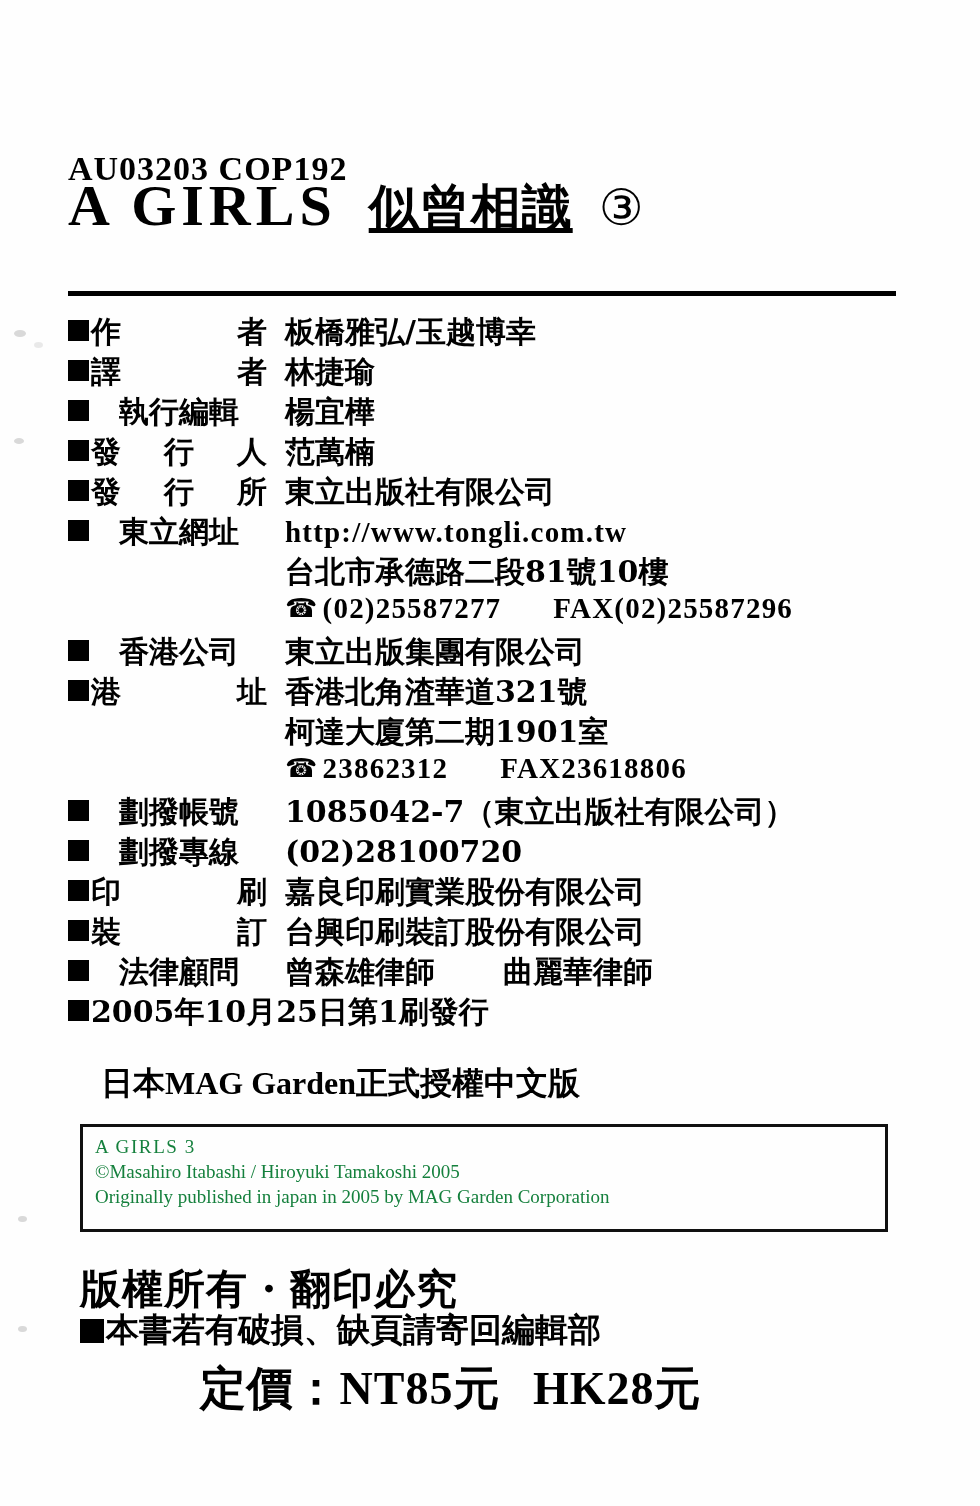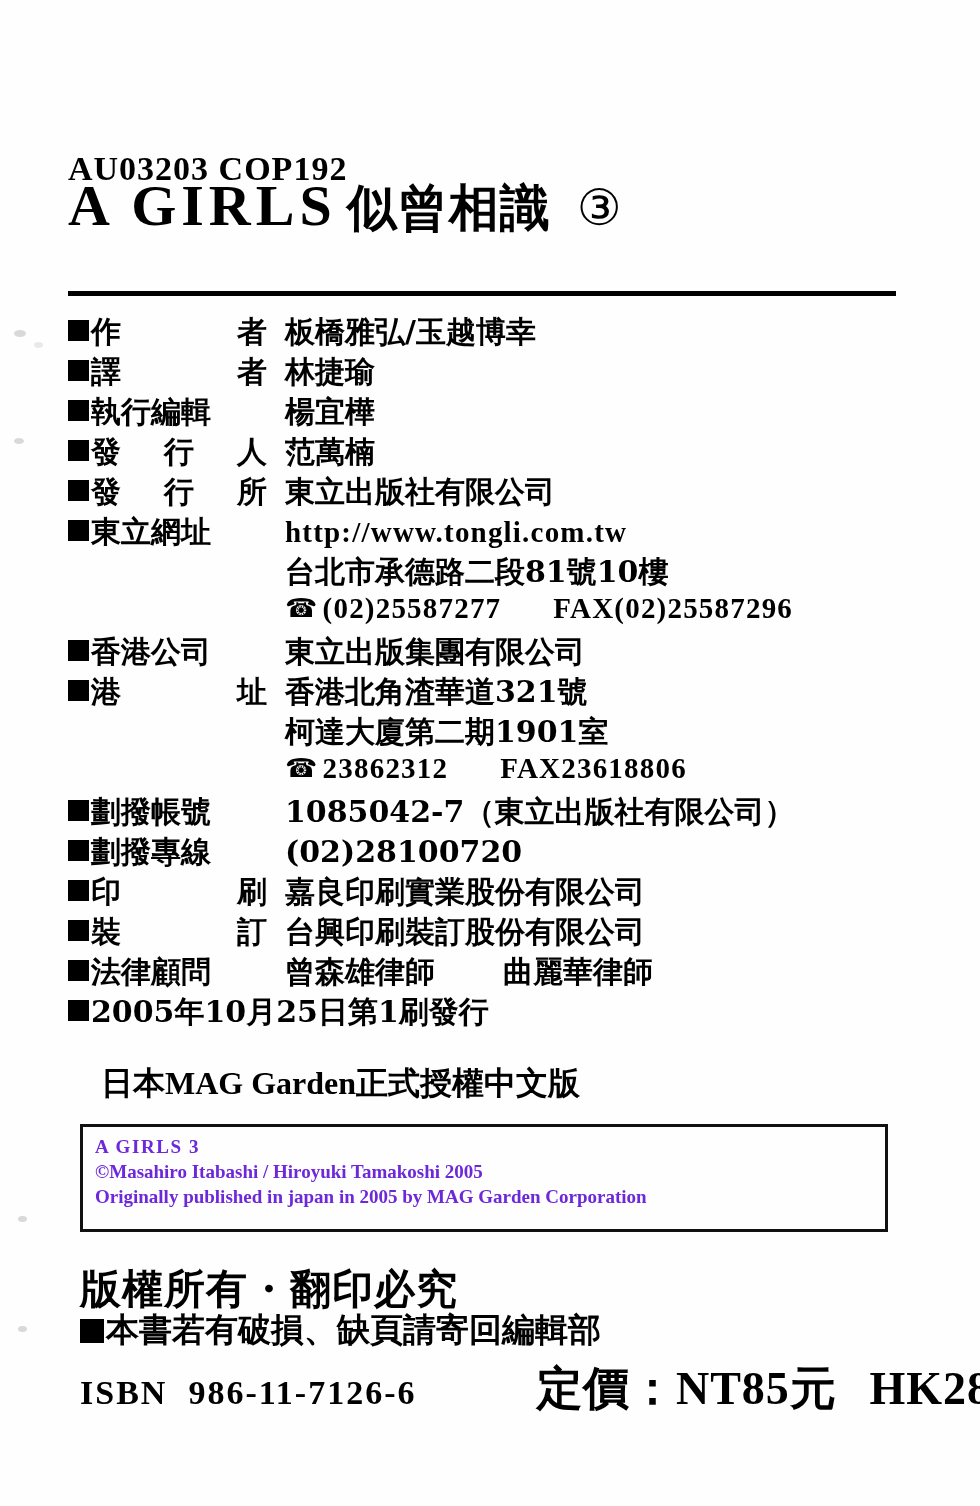--- a/index.html
+++ b/index.html
@@ -53,23 +53,24 @@
   }
   .title-latin {
     font-size: 58px;
     font-weight: 700;
     letter-spacing: 5px;
     font-family: "Liberation Serif", "DejaVu Serif", serif;
   }
   .title-cjk {
     font-size: 50px;
     font-weight: 700;
-    margin-left: 10px;
+    margin-left: 32px;
     letter-spacing: 1px;
     font-family: "DejaVu Serif", "Liberation Serif", serif;
+    text-decoration: underline;
   }
   .title-vol {
     font-size: 50px;
     font-weight: 500;
     margin-left: 26px;
     font-family: "DejaVu Sans", sans-serif;
   }
 
   .orig-row {
     position: absolute;
@@ -127,21 +128,21 @@
     font-size: 30px;
     font-weight: 700;
     font-family: "DejaVu Serif", "Liberation Serif", serif;
     display: flex;
     justify-content: space-between;
     padding-left: 2px;
     padding-right: 18px;
     box-sizing: border-box;
   }
   .label span { display: inline-block; }
-  .label.tight { letter-spacing: 0; }
+  .label.tight { letter-spacing: 0; justify-content: center; }
   .value {
     font-size: 30px;
     font-weight: 700;
     font-family: "DejaVu Serif", "Liberation Serif", serif;
     white-space: nowrap;
   }
   .value.latin {
     font-family: "Liberation Serif", "DejaVu Serif", serif;
     letter-spacing: 1.2px;
     font-size: 29px;
@@ -186,22 +187,21 @@
     height: 108px;
     border: 3px solid #111;
     box-sizing: border-box;
     padding: 7px 0 0 12px;
   }
   .cbox-line {
     font-family: "Liberation Serif", "DejaVu Serif", serif;
     font-size: 19px;
     line-height: 25px;
     white-space: nowrap;
-    color: #6d28d9;
-    font-weight: bold;
+    color: #15803d;
   }
   .cbox-line.first { letter-spacing: 1.6px; font-size: 19px; }
 
   
   .foot-1 {
     position: absolute;
     left: 80px;
     top: 1262px;
     font-size: 41px;
     font-weight: 700;
@@ -433,21 +433,18 @@
   </div>
 
   <div class="foot-1">版權所有・翻印必究</div>
 
   <div class="foot-2">
     <span class="bullet"></span>
     <span>本書若有破損、缺頁請寄回編輯部</span>
   </div>
 
   <div class="foot-3">
-    <span class="isbn">
-      <span>ISBN</span>&nbsp;&nbsp;<span>986-11-7126-6</span>
-    </span>
     <span class="price">
       <span>定價：</span><span class="num">NT85</span><span>元</span>&nbsp;&nbsp;<span class="num">HK28</span><span>元</span>
     </span>
   </div>
 
 </div>
 
 </body></html>

